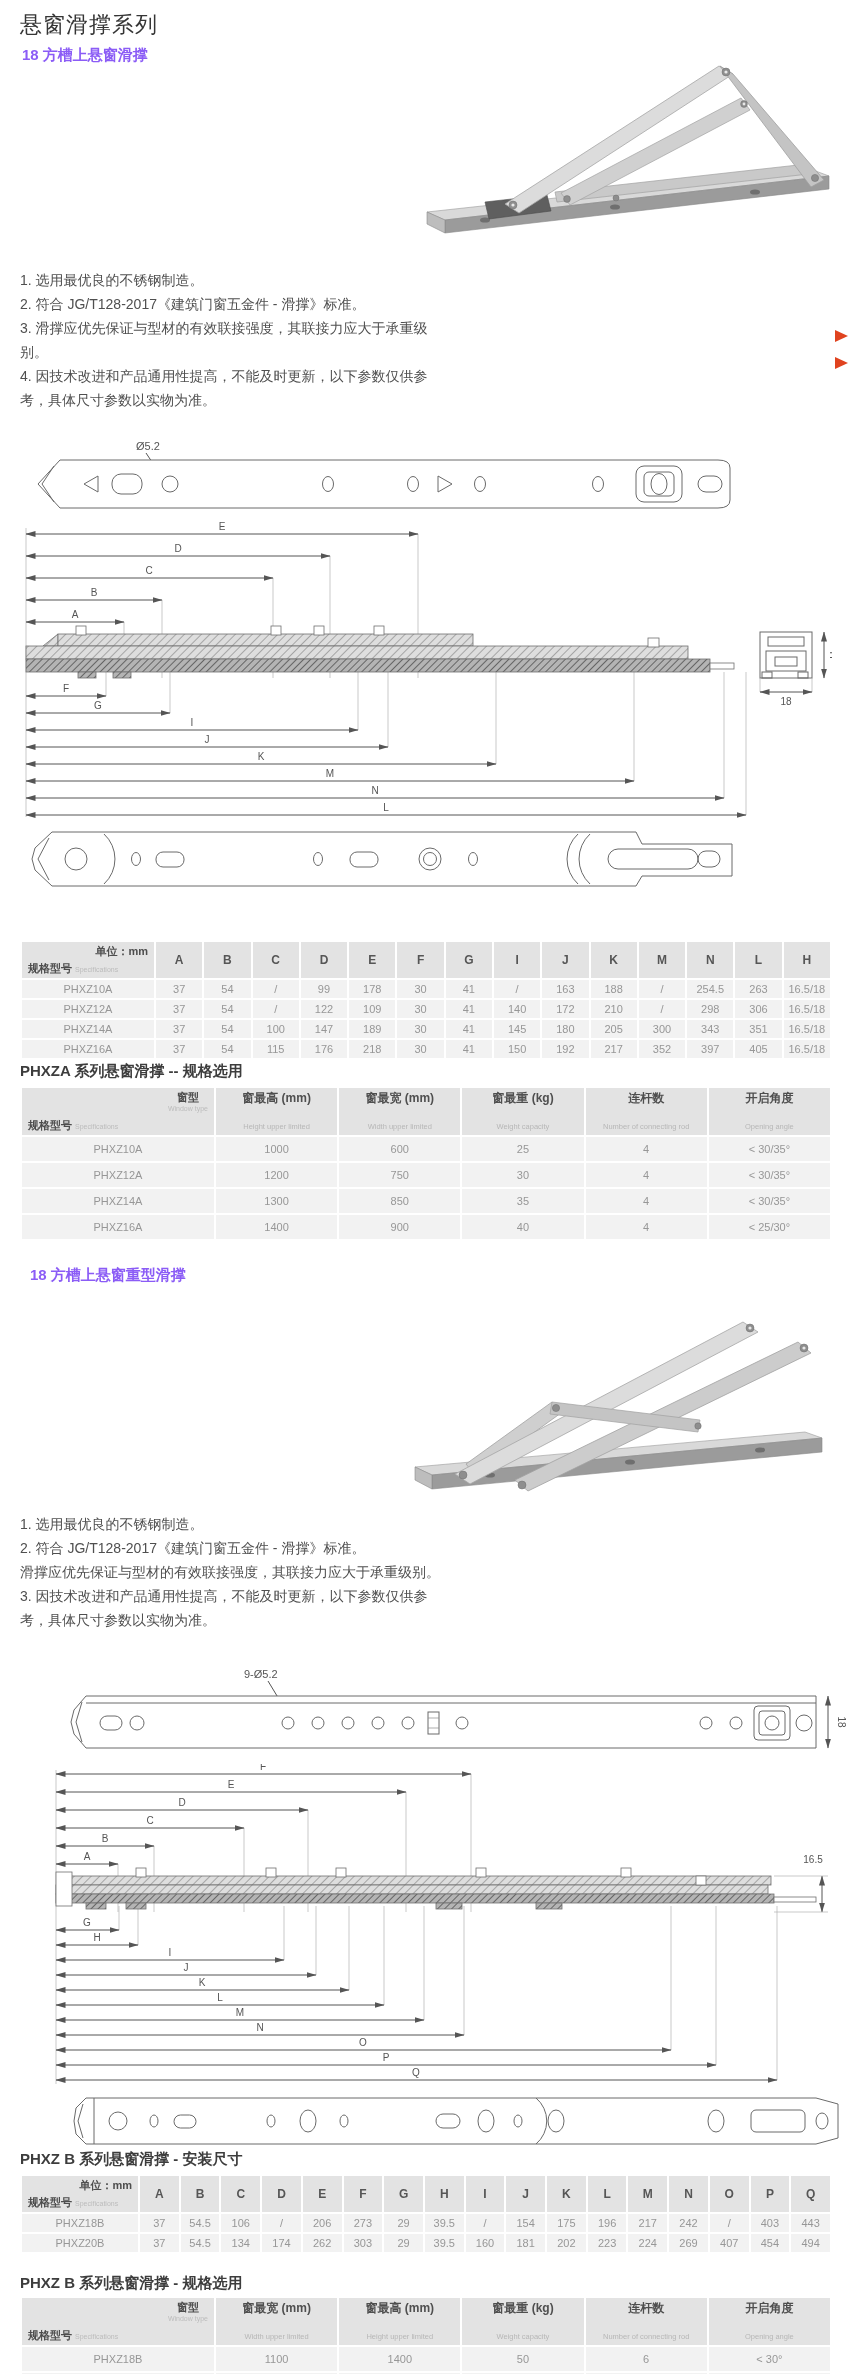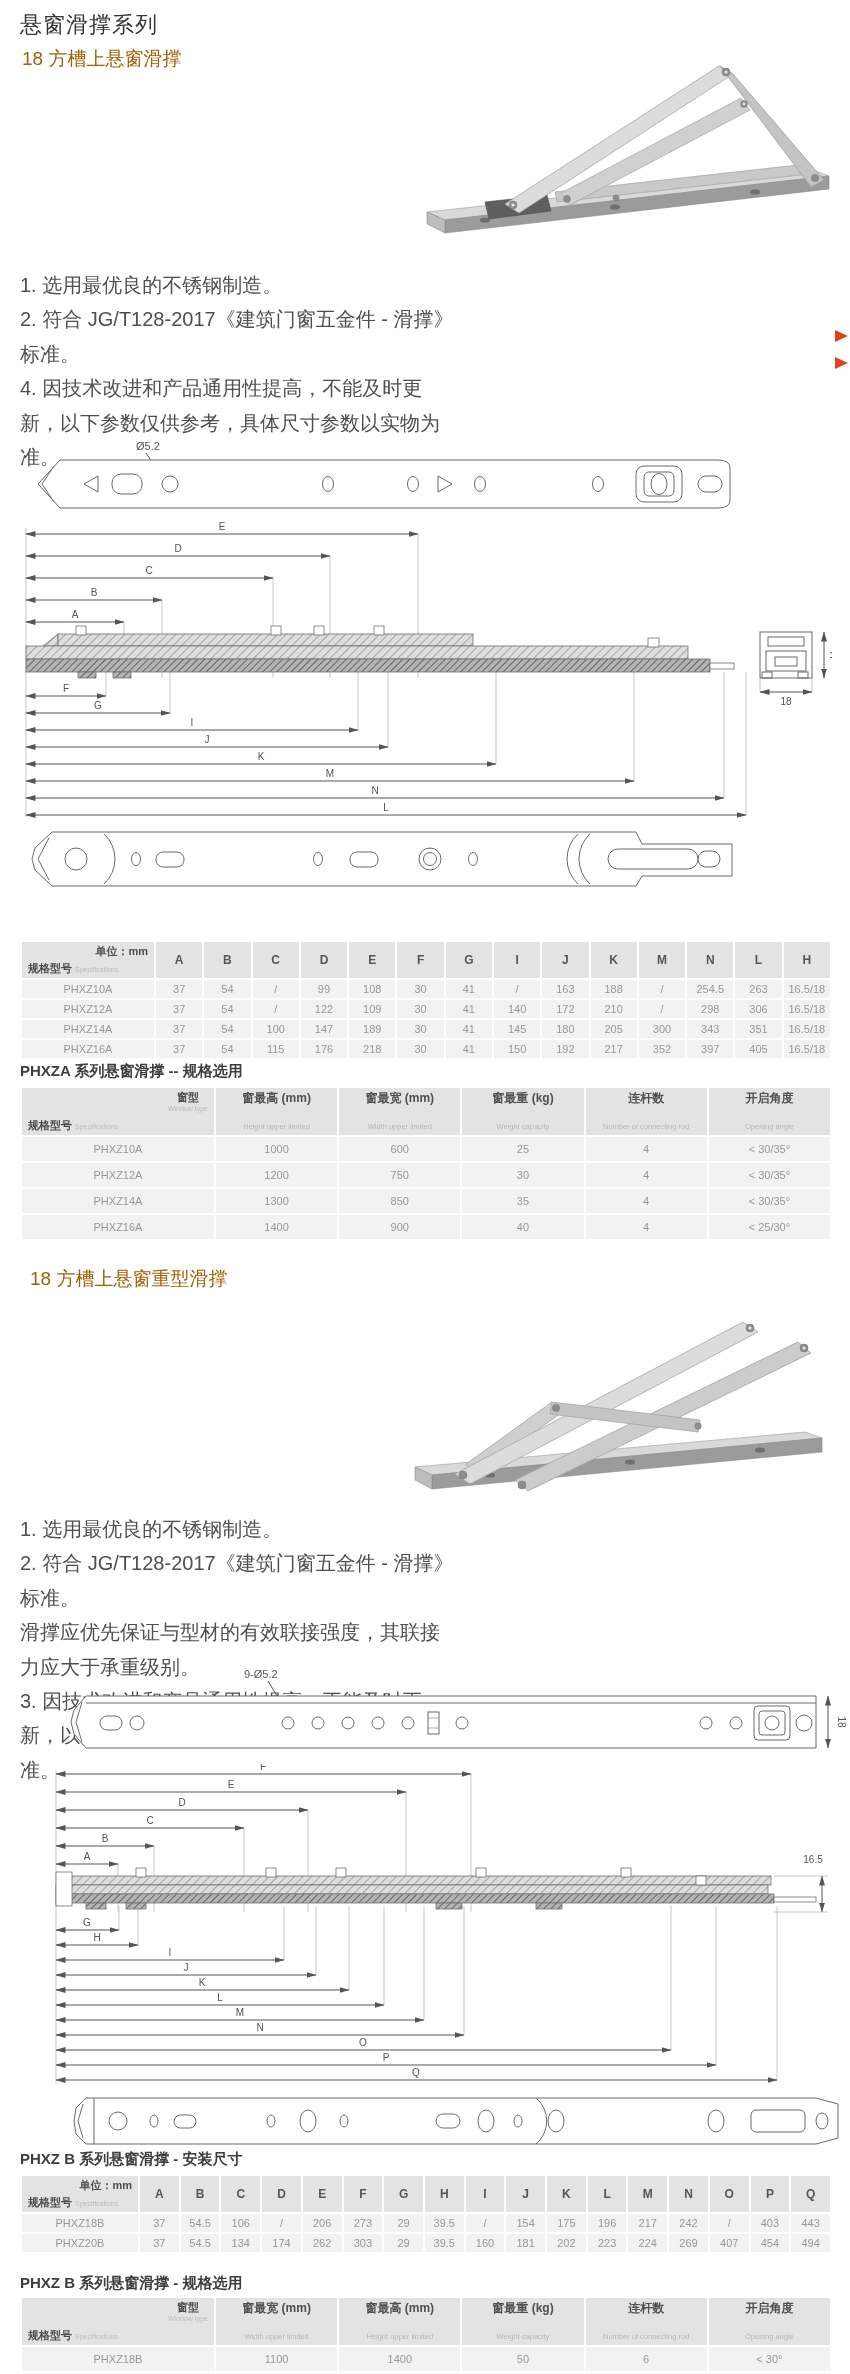--- a/index.html
+++ b/index.html
@@ -1,22 +1,22 @@
 <!DOCTYPE html>
 <html><head>
 <meta charset="utf-8">
 <style>
   html,body{margin:0;padding:0;background:#fff}
   .page{position:relative;width:850px;height:2374px;background:#fff;overflow:hidden;
         font-family:"Liberation Sans","DejaVu Sans",sans-serif;color:#3a3a3a}
   .abs{position:absolute}
   .page-title{font-size:22px;font-weight:normal;color:#353535;letter-spacing:1px;margin:0}
-  .page-subtitle{font-size:19px;font-weight:normal;color:#a16207;margin:0}
+  .page-subtitle{font-size:15px;font-weight:bold;color:#8b5cf6;margin:0}
   .tbl-title{font-size:15px;font-weight:bold;color:#3d3d3d}
-  .notes{width:434px;font-size:20px;color:#4f4f4f;line-height:1.72}
+  .notes{width:434px;font-size:14px;color:#4f4f4f;line-height:1.72}
   .notes p{margin:0}
   .marker{width:0;height:0;border-top:6px solid transparent;border-bottom:6px solid transparent;
           border-left:13px solid #e0431f}
   
   .spec-table{border-collapse:separate;border-spacing:2px;table-layout:fixed;background:#fff}
   .spec-table th{background:#e3e3e3;color:#565656;font-weight:bold;padding:3px;text-align:center;vertical-align:middle}
   .spec-table td{background:#f2f2f2;color:#979797;padding:0;text-align:center;vertical-align:middle}
   .t-install th{font-size:12px;height:30px}
   .t-install td{font-size:11px;height:18px}
   .t-select th{height:32px}
@@ -88,20 +88,21 @@
         <circle cx="201" cy="146" r="3"></circle>
       <circle cx="98" cy="153" r="1.6" fill="#e8e8e8" stroke="none"></circle>
       <circle cx="311" cy="20" r="1.6" fill="#e8e8e8" stroke="none"></circle>
       <circle cx="329" cy="52" r="1.4" fill="#e8e8e8" stroke="none"></circle>
     </g>
   </svg>
 
   <div class="abs notes" style="left:20px;top:268px">
       <p>1. 选用最优良的不锈钢制造。</p>
       <p>2. 符合 JG/T128-2017《建筑门窗五金件 - 滑撑》标准。</p>
+      <p>3. 滑撑应优先保证与型材的有效联接强度，其联接力应大于承重级别。</p>
       <p>4. 因技术改进和产品通用性提高，不能及时更新，以下参数仅供参考，具体尺寸参数以实物为准。</p>
     </div>
 
   <span class="abs marker" style="right:2px;top:330px"></span>
   <span class="abs marker" style="right:2px;top:357px"></span>
 
   <svg class="abs" style="left:18px;top:436px" width="750" height="88" viewBox="0 0 750 88">
     <text x="118" y="14" font-size="11" fill="#555">Ø5.2</text>
     <line x1="128" y1="17" x2="158" y2="62" class="dim" marker-end="url(#ah)"></line>
     <g>
@@ -251,21 +252,21 @@
           <th>H</th>
         </tr>
     </thead>
     <tbody>
         <tr>
           <td>PHXZ10A</td>
           <td>37</td>
           <td>54</td>
           <td>/</td>
           <td>99</td>
-          <td>108</td>
+          <td>178</td>
           <td>30</td>
           <td>41</td>
           <td>/</td>
           <td>163</td>
           <td>188</td>
           <td>/</td>
           <td>254.5</td>
           <td>263</td>
           <td>16.5/18</td>
         </tr>

